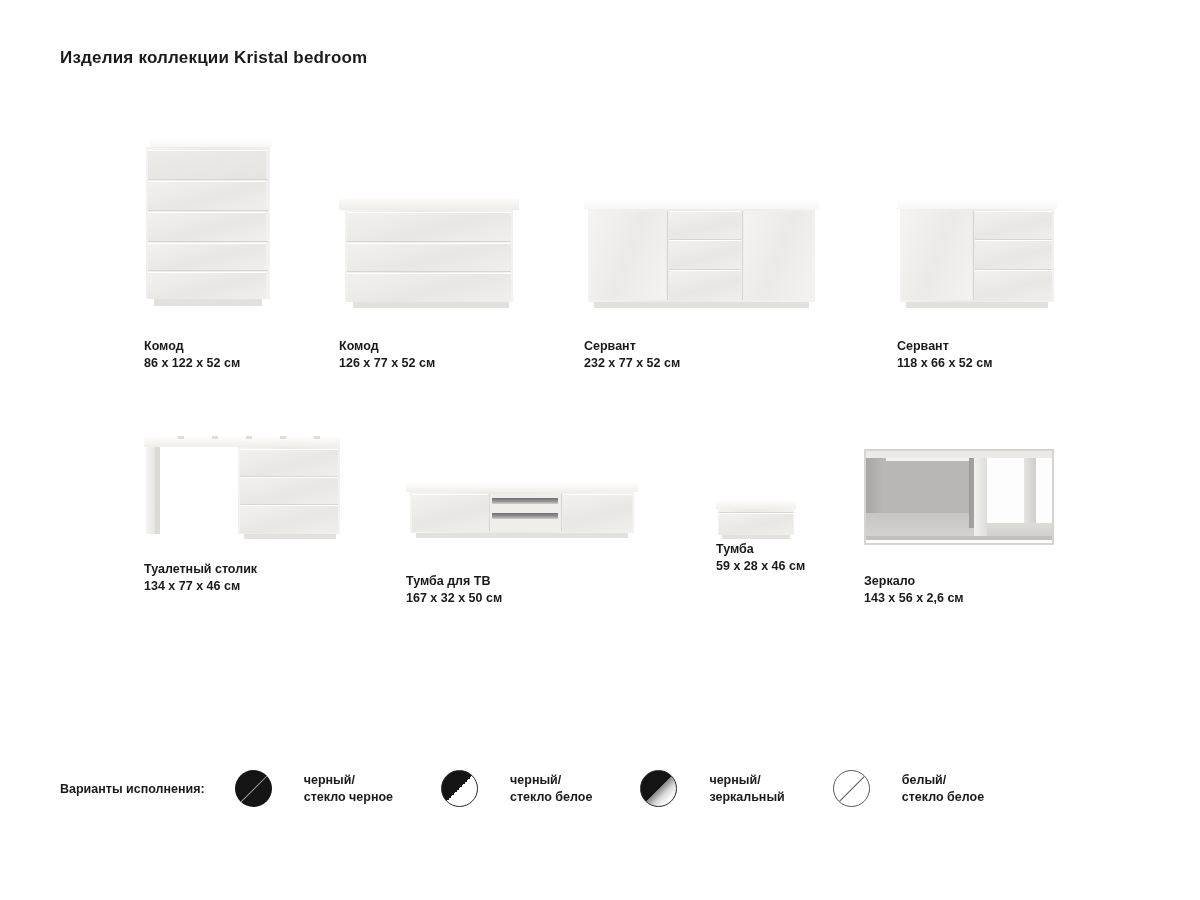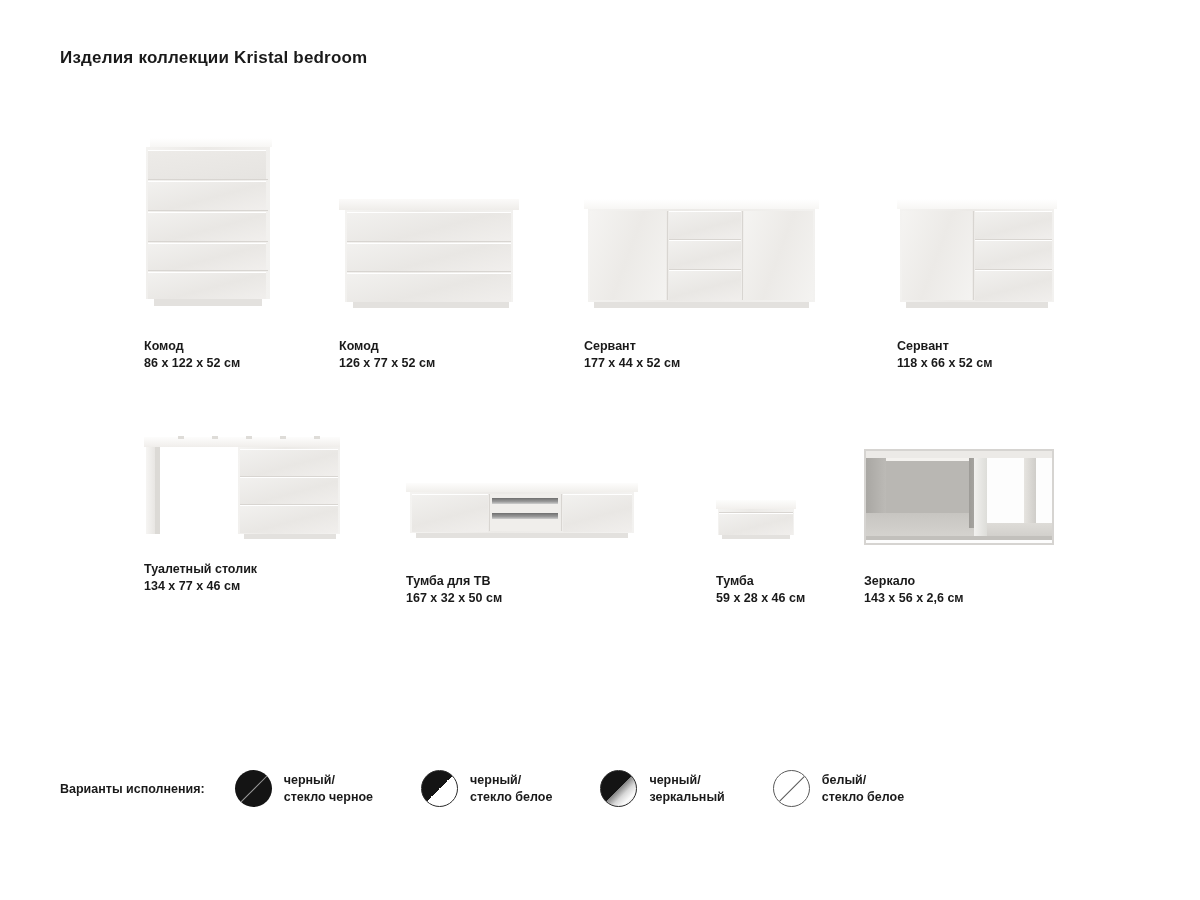--- a/index.html
+++ b/index.html
@@ -130,20 +130,21 @@
     font-size: 12.5px;
     font-weight: bold;
     color: #1a1a1a;
     white-space: nowrap;
     margin-right: 30px;
   }
   .legend-item {
     display: flex;
     align-items: center;
     margin-right: 48px;
+    gap: 20px;
   }
   .swatch {
     width: 37px;
     height: 37px;
     border-radius: 50%;
     position: relative;
     flex: 0 0 auto;
     margin-right: 12px;
     overflow: hidden;
   }
@@ -240,21 +241,21 @@
     <div class="drawer" style="left:85px; top:12px; width:72px; height:28px;"></div>
     <div class="seam" style="left:85px; top:40px; width:72px;"></div>
     <div class="drawer" style="left:85px; top:41px; width:72px; height:29px;"></div>
     <div class="seam" style="left:85px; top:70px; width:72px;"></div>
     <div class="drawer" style="left:85px; top:71px; width:72px; height:30px;"></div>
     <div class="vseam" style="left:158px; top:12px; height:89px;"></div>
     <div class="door" style="left:160px; top:12px; width:69px; height:89px;"></div>
     <div class="plinth" style="left:10px; top:103px; width:215px; height:6px;"></div>
   </div>
   <div class="product-label" style="margin-top:28px;">Сервант</div>
-  <div class="product-dims">177 x 44 x 52 см</div>
+  <div class="product-dims">232 x 77 x 52 см</div>
 </div>
 
 <div class="product" style="left:897px; top:199px;">
   <div class="product-art" style="width:160px; height:111px;">
     <div class="top-slab" style="left:0; top:0; width:160px; height:10px;"></div>
     <div class="body-box" style="left:3px; top:10px; width:154px; height:93px;"></div>
     <div class="door" style="left:5px; top:12px; width:70px; height:89px;"></div>
     <div class="vseam" style="left:76px; top:12px; height:89px;"></div>
     <div class="drawer" style="left:78px; top:12px; width:77px; height:28px;"></div>
     <div class="seam" style="left:78px; top:40px; width:77px;"></div>
@@ -307,21 +308,21 @@
 </div>
 
 <div class="product" style="left:716px; top:500px;">
   <div class="product-art" style="width:80px; height:41px;">
     <div class="top-slab" style="left:0; top:0; width:80px; height:9px; background:linear-gradient(180deg,#fdfdfc 0%,#f2f0ed 100%);"></div>
     <div class="body-box" style="left:2px; top:9px; width:76px; height:26px;"></div>
     <div class="seam" style="left:3px; top:12px; width:74px;"></div>
     <div class="drawer" style="left:3px; top:13px; width:74px; height:21px;"></div>
     <div class="plinth" style="left:6px; top:35px; width:68px; height:4px;"></div>
   </div>
-  <div class="product-label" style="margin-top:32px;">Тумба</div>
+  <div class="product-label" style="">Тумба</div>
   <div class="product-dims">59 x 28 x 46 см</div>
 </div>
 
 <div class="product" style="left:864px; top:449px;">
   <div class="product-art" style="width:186px; height:92px;">
     <div class="mirror-frame" style="left:0; top:0; width:186px; height:92px;">
       <div class="mirror-bright" style="left:0; top:0; width:186px; height:92px;"></div>
       <div class="mirror-ceiling" style="left:0; top:0; width:186px; height:7px;"></div>
       <div class="mirror-wall-left" style="left:0; top:7px; width:20px; height:78px;"></div>
       <div class="mirror-wall-back" style="left:20px; top:7px; width:83px; height:55px;"></div>

